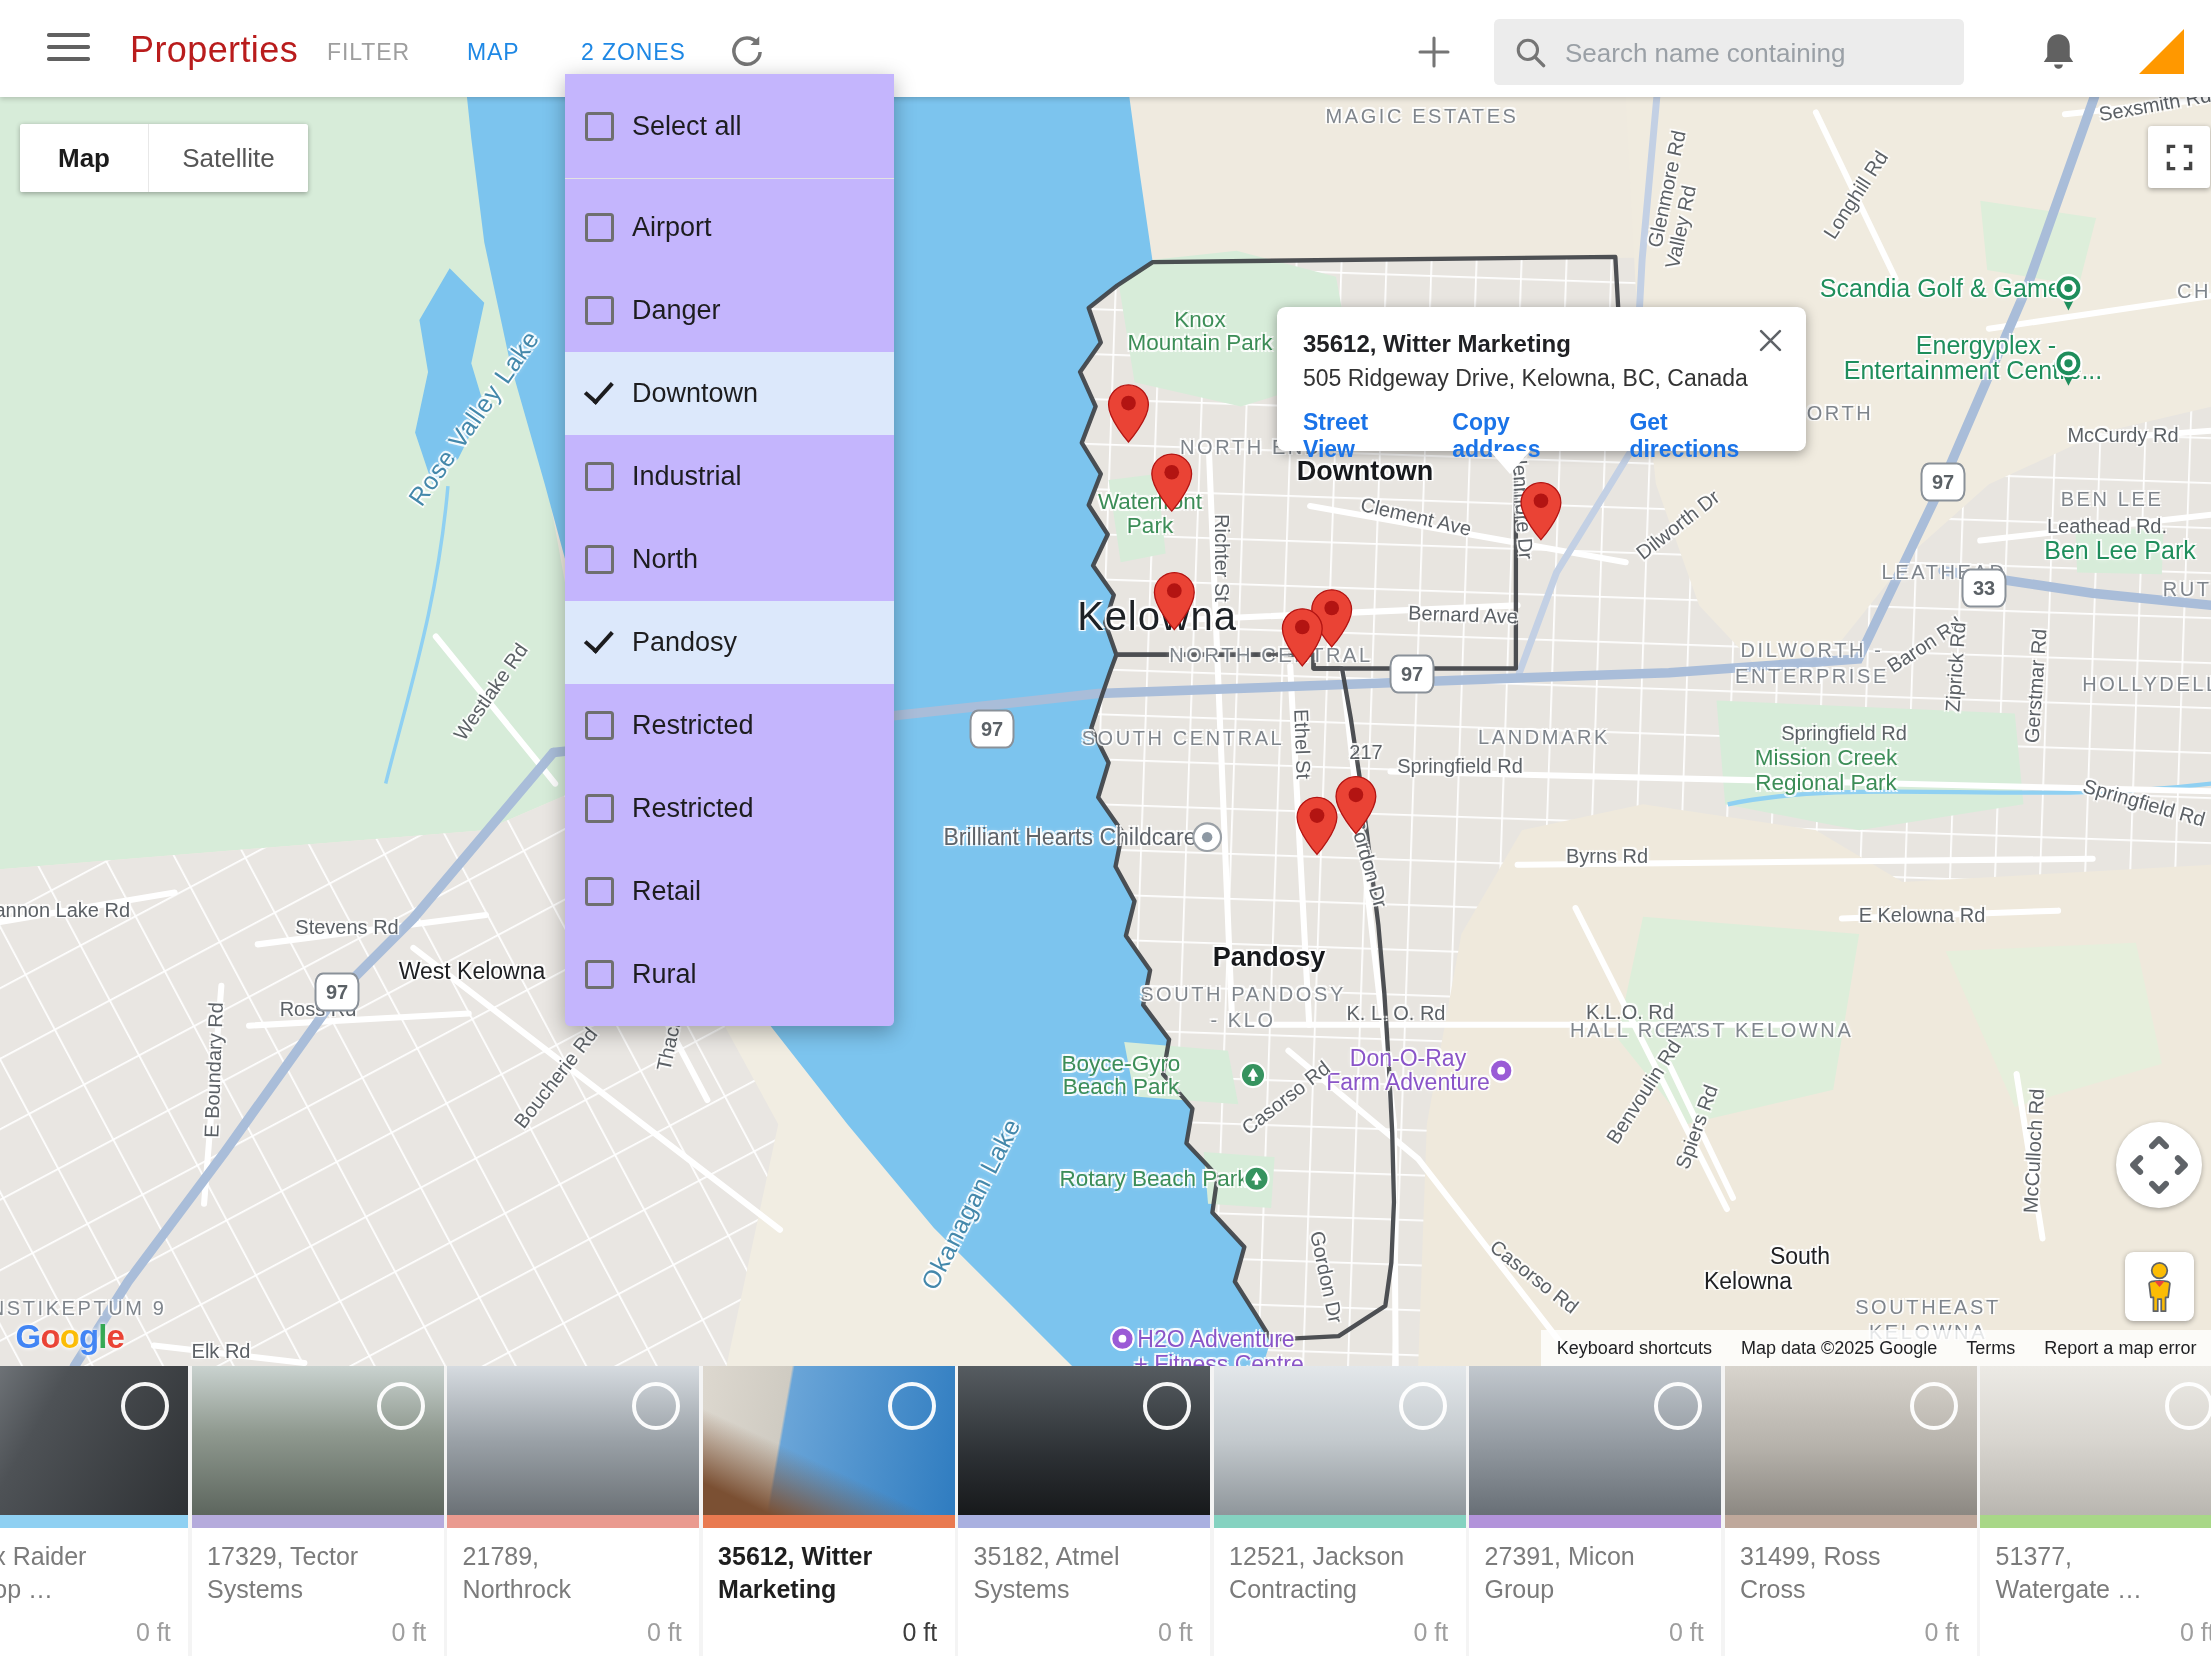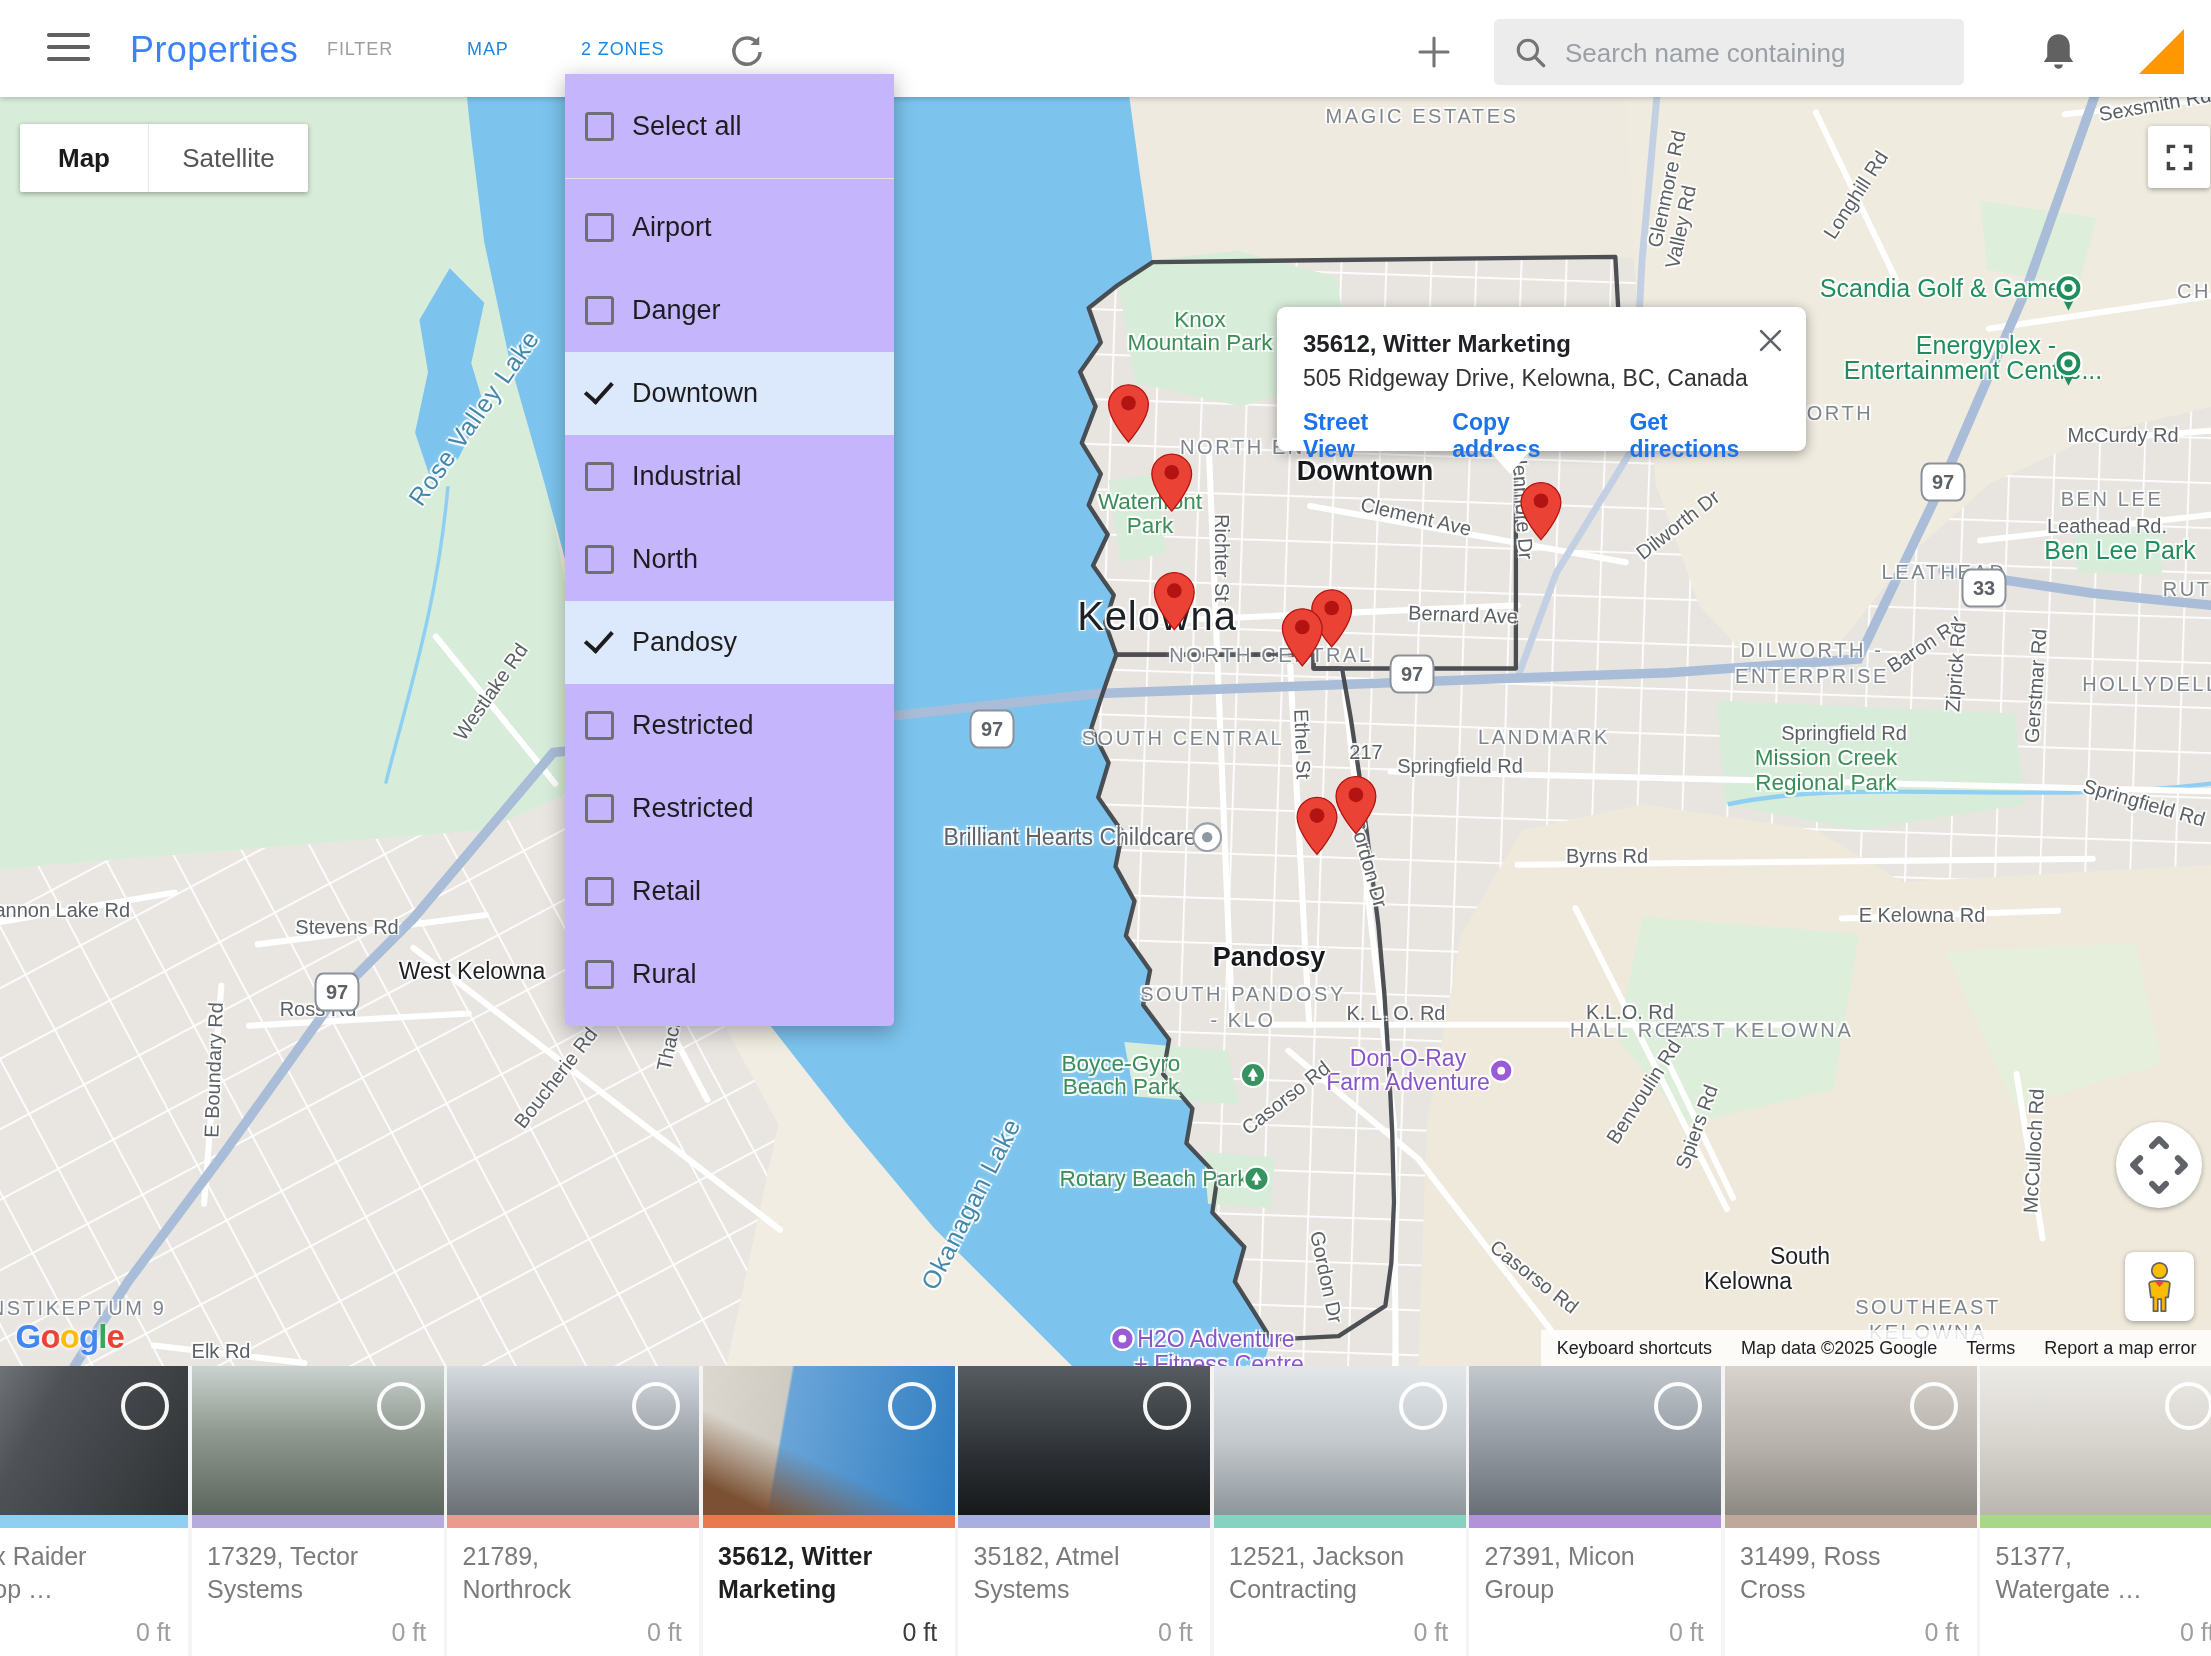--- a/index.html
+++ b/index.html
@@ -4,22 +4,22 @@
 <style>
   html,body{margin:0;padding:0;background:#ddd;}
   #stage{position:relative;width:2212px;height:1657px;overflow:hidden;background:#f1ede2;
     font-family:"Liberation Sans",sans-serif;-webkit-font-smoothing:antialiased;}
   
   #topbar{position:absolute;left:0;top:0;width:2212px;height:97px;background:#fff;z-index:60;
     box-shadow:0 1.7px 5.2px rgba(0,0,0,.18);}
   #topbar .abs{position:absolute;}
   #hamburger{left:47px;top:33px;width:43px;height:31px;cursor:pointer;}
   #hamburger span{display:block;width:43px;height:4.3px;background:#616161;border-radius:1.7px;margin-bottom:7.8px;}
-  #app-title{left:130px;top:29px;font-size:36px;color:#3b82f6;letter-spacing:0.4px;}
-  .toptab{top:39px;font-size:18px;font-weight:500;letter-spacing:0.9px;cursor:pointer;}
+  #app-title{left:130px;top:29px;font-size:36px;color:#b91c1c;letter-spacing:0.4px;}
+  .toptab{top:39px;font-size:23px;font-weight:500;letter-spacing:0.9px;cursor:pointer;}
   #tab-filter{left:327px;color:#9e9e9e;}
   #tab-map{left:467px;color:#1e88e5;}
   #tab-zones{left:581px;color:#1e88e5;}
   #refresh-btn{left:726px;top:31px;width:42px;height:42px;cursor:pointer;}
   #add-btn{left:1413px;top:31px;width:42px;height:42px;cursor:pointer;}
   #searchbox{left:1494px;top:19px;width:470px;height:66px;background:#ececec;border-radius:5.2px;}
   #searchbox svg{position:absolute;left:19px;top:15.6px;}
   #search-input{position:absolute;left:69px;top:0;width:380px;height:66px;border:none;background:transparent;
     font-size:26px;color:#424242;outline:none;font-family:"Liberation Sans",sans-serif;}
   #search-input::placeholder{color:#9aa0a6;}

